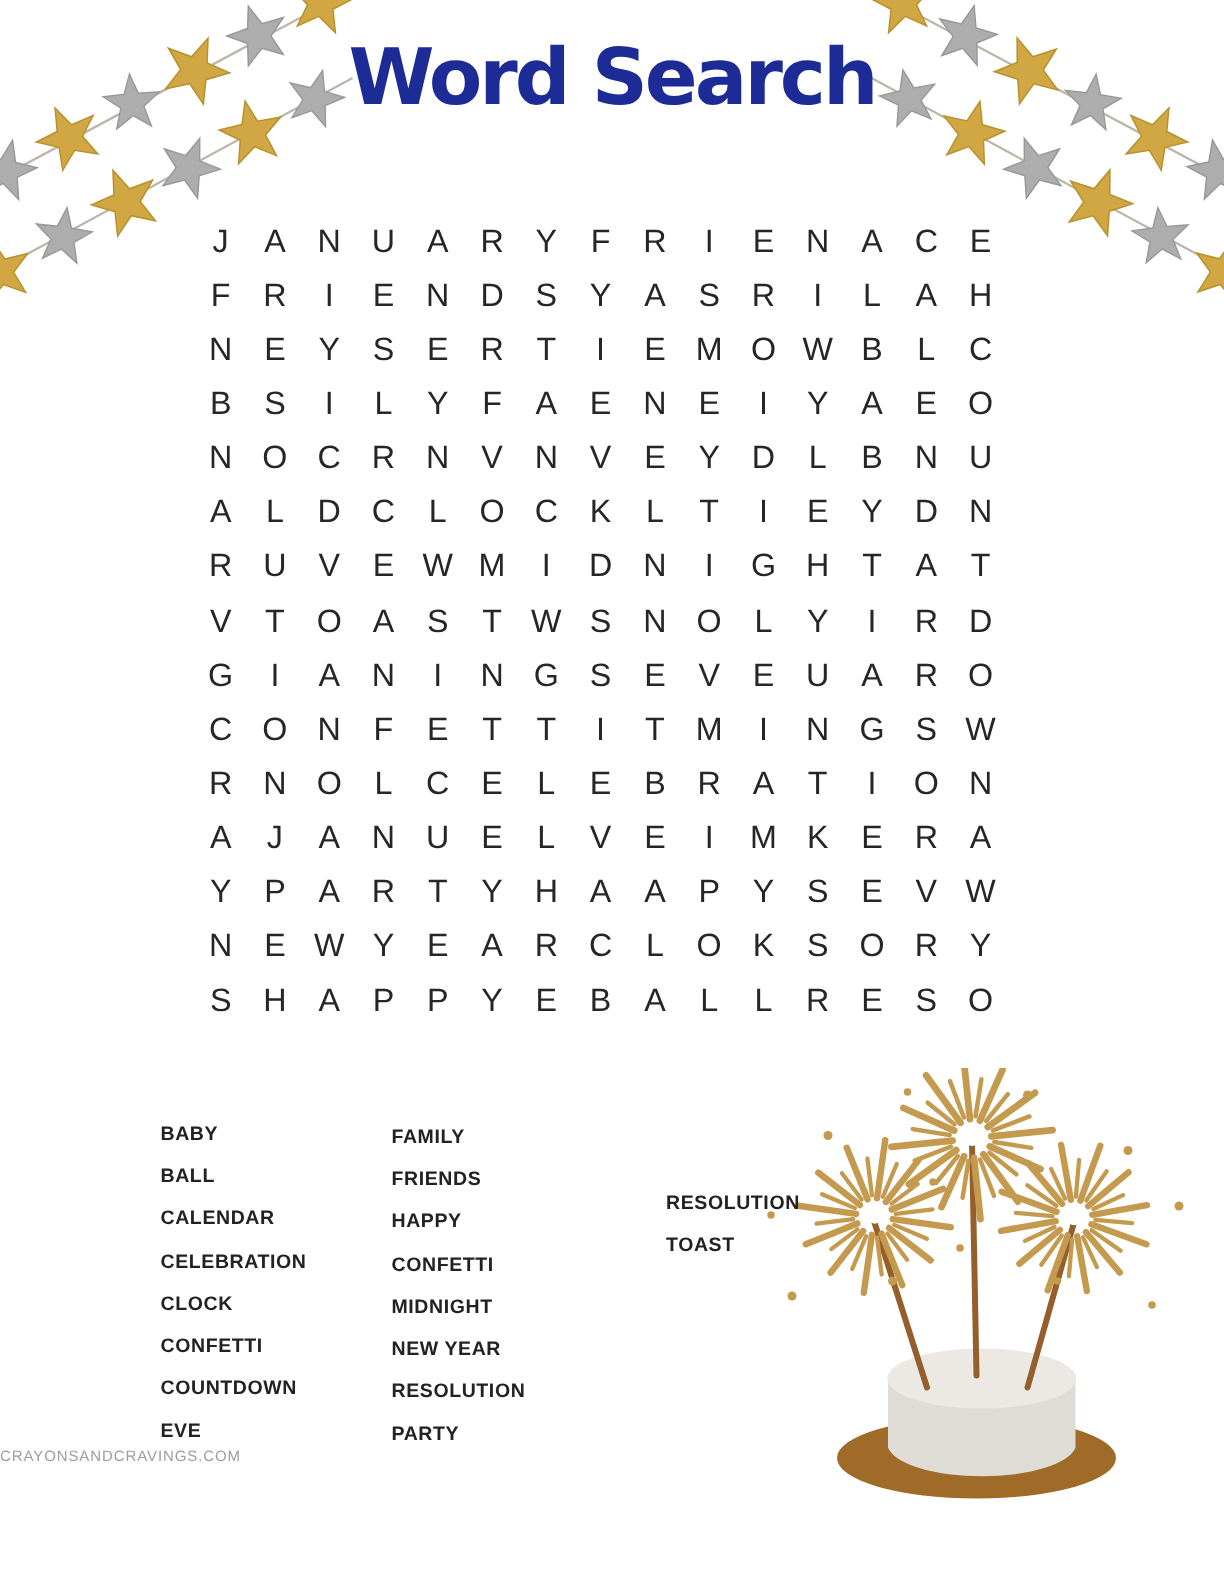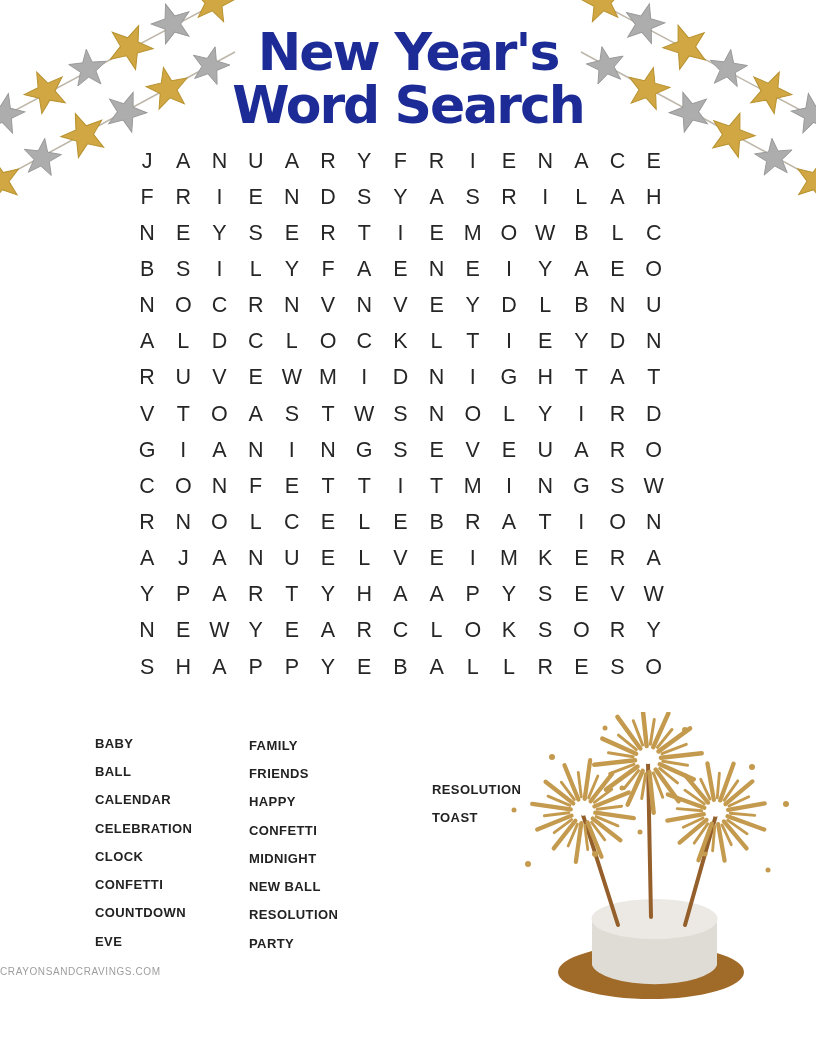--- a/index.html
+++ b/index.html
@@ -22,21 +22,21 @@
     position:absolute; left:129px; top:143px;
     display:grid; grid-template-columns:repeat(15, 36.2px);
     grid-auto-rows:36.15px; z-index:2;
   }
   .cell {
     display:flex; align-items:center; justify-content:center;
     font-size:21.5px; color:var(--grid-letter);
   }
 
   
-  .word-col { position:absolute; margin:0; padding:0; list-style:none; z-index:2; }
+  .word-col { position:absolute; margin:12px; padding:0; list-style:none; z-index:2; }
   .word-col-1 { left:95px;  top:729px; }
   .word-col-2 { left:249px; top:731px; }
   .word-col-3 { left:432px; top:775px; }
   .word {
     height:28.3px; display:flex; align-items:center;
     font-size:13px; font-weight:bold; letter-spacing:0.4px;
     color:var(--word-text);
   }
 
   
@@ -103,21 +103,20 @@
     <use href="#starR" class="star-silver" transform="translate(246,114) rotate(-10) scale(0.95)"></use>
     <use href="#starR" class="star-silver" transform="translate(40,66) rotate(-12) scale(0.9)"></use>
     <use href="#starR" class="star-gold" transform="translate(82,89) rotate(14)"></use>
     <use href="#starR" class="star-silver" transform="translate(124,112) rotate(-20) scale(0.95)"></use>
     <use href="#starR" class="star-gold" transform="translate(166,135) rotate(20) scale(1.05)"></use>
     <use href="#starR" class="star-silver" transform="translate(208,158) rotate(-6) scale(0.9)"></use>
     <use href="#starR" class="star-gold" transform="translate(250,181) rotate(16)"></use>
   </svg>
 
   <header class="title">
-    <div>New Year's</div>
     <div>Word Search</div>
   </header>
 
   <div class="grid">
       <span class="cell">J</span>
       <span class="cell">A</span>
       <span class="cell">N</span>
       <span class="cell">U</span>
       <span class="cell">A</span>
       <span class="cell">R</span>
@@ -354,21 +353,21 @@
         <li class="word">COUNTDOWN</li>
         <li class="word">EVE</li>
       </ul>
     <ul class="word-col word-col-2">
 
     <li class="word">FAMILY</li>
         <li class="word">FRIENDS</li>
         <li class="word">HAPPY</li>
         <li class="word">CONFETTI</li>
         <li class="word">MIDNIGHT</li>
-        <li class="word">NEW BALL</li>
+        <li class="word">NEW YEAR</li>
         <li class="word">RESOLUTION</li>
         <li class="word">PARTY</li>
       </ul>
     <ul class="word-col word-col-3">
 
     <li class="word">RESOLUTION</li>
         <li class="word">TOAST</li>
       </ul>
   </section>
 

